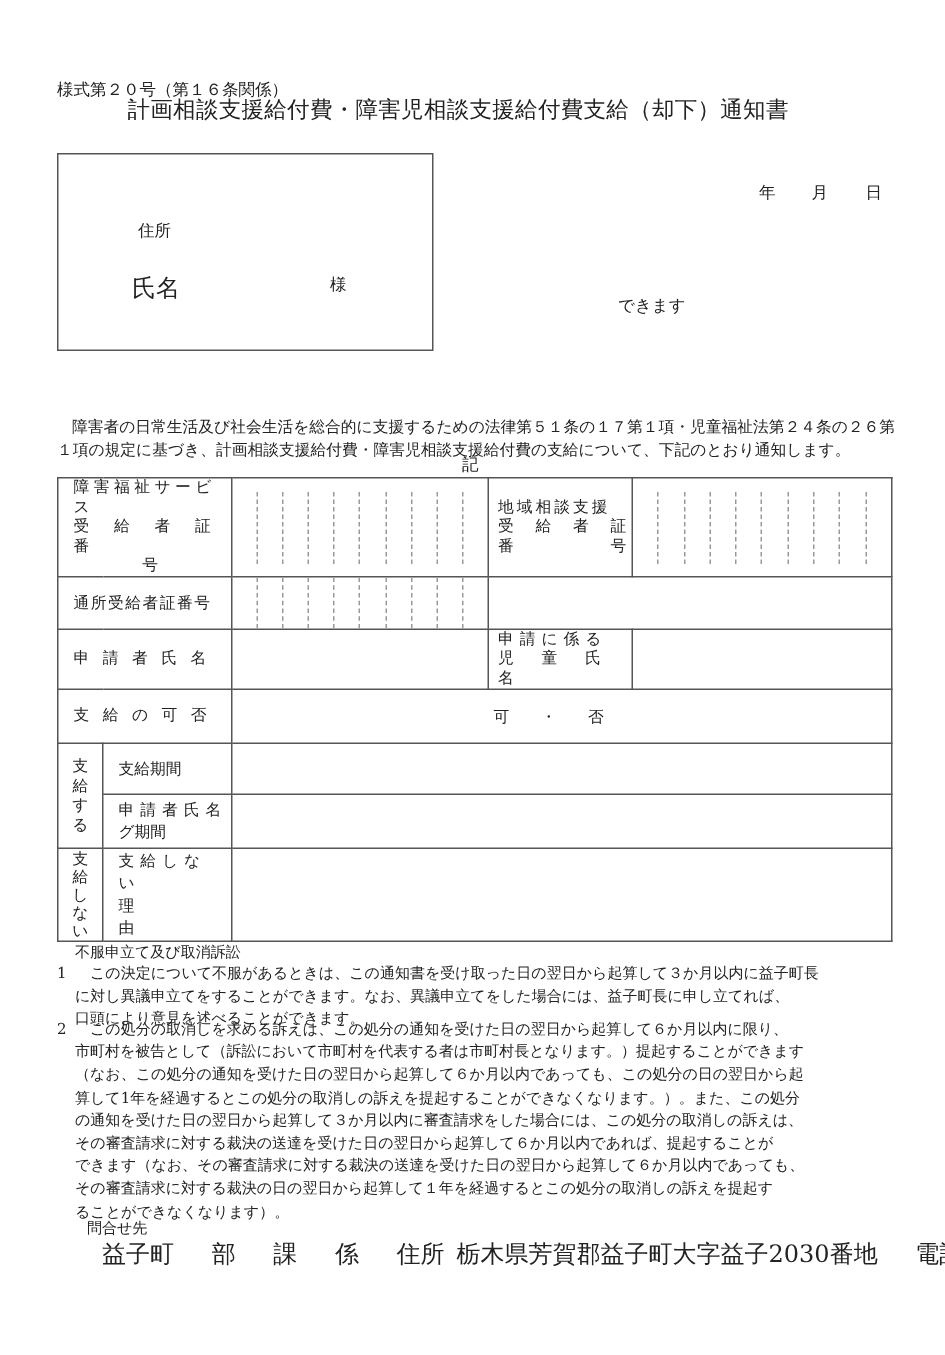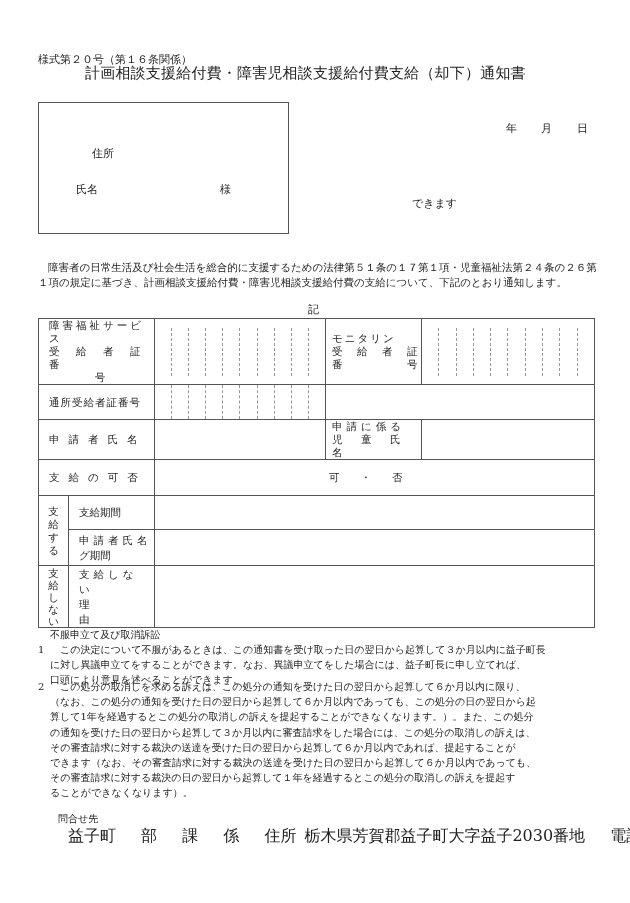--- a/index.html
+++ b/index.html
@@ -3,27 +3,27 @@
 <meta charset="utf-8">
 <style>
   html, body { margin: 0; padding: 0; background: #ffffff; }
   body { width: 630px; height: 903px; position: relative; overflow: hidden;
          font-family: "DejaVu Serif", "Liberation Serif", serif; color: #222; font-size: 10.5px; }
   .abs { position: absolute; white-space: nowrap; }
   #form-no { left: 38px; top: 52px; font-size: 11px; }
   #title { left: 85px; top: 64px; font-size: 15px; letter-spacing: 0.2px; }
   #addr-box { left: 38px; top: 102px; width: 251px; height: 132px; border: 1px solid #555; box-sizing: border-box; }
   #addr-label { left: 92px; top: 146px; font-size: 11px; }
-  #name-label { left: 76px; top: 182px; font-size: 11px; }
+  #name-label { left: 88px; top: 182px; font-size: 16px; }
   #sama { left: 220px; top: 182px; font-size: 11px; }
   #date-year { left: 506px; top: 121px; font-size: 11px; }
   #date-month { left: 541px; top: 121px; font-size: 11px; }
   #date-day { left: 577px; top: 121px; font-size: 11px; }
   #mayor { left: 412px; top: 196px; font-size: 11px; }
-  #intro { left: 38px; top: 260px; width: 560px; white-space: normal; font-size: 10.5px; line-height: 15px; text-indent: 10px; }
+  #intro { left: 38px; top: 278px; width: 560px; white-space: normal; font-size: 10.5px; line-height: 15px; text-indent: 10px; }
   #ki { left: 308px; top: 302px; font-size: 11px; }
 
   table.main { position: absolute; left: 38px; top: 318px; width: 556px; border-collapse: collapse; table-layout: fixed; }
   table.main td { border: 1px solid #555; padding: 0; font-size: 10.5px; vertical-align: middle; }
   .lbl { letter-spacing: 3px; padding-left: 10px !important; line-height: 13px; margin-top: 40px; }
   .digit-grid { display: flex; height: 100%; }
   .digit-grid span { flex: 1; border-left: 1px dashed #999; height: 48px; }
   .digit-grid span:first-child { border-left: none; }
   .digit-grid.short span { height: 34px; }
   .vert { text-align: center; line-height: 13px; font-size: 10.5px; }
@@ -81,21 +81,21 @@
             <span></span>
             <span></span>
             <span></span>
             <span></span>
             <span></span>
             <span></span>
             <span></span>
           </div>
     </td>
     <td class="lbl" style="letter-spacing:2px;padding-left:6px!important">
-      <div>モニタリン</div>
+      <div>地域相談支援</div>
       <div>受　給　者　証</div>
       <div>番　　　　　号</div>
     </td>
     <td>
       <div class="digit-grid">
             <span></span>
             <span></span>
             <span></span>
             <span></span>
             <span></span>
@@ -175,20 +175,21 @@
     <span style="text-indent:10px">この決定について不服があるときは、この通知書を受け取った日の翌日から起算して３か月以内に益子町長</span>
     <span>に対し異議申立てをすることができます。なお、異議申立てをした場合には、益子町長に申し立てれば、</span>
     <span>口頭により意見を述べることができます。</span>
   </span>
 </div>
 
 <div class="para" id="p2">
   <span class="num">2</span>
   <span class="body">
     <span style="text-indent:10px">この処分の取消しを求める訴えは、この処分の通知を受けた日の翌日から起算して６か月以内に限り、</span>
+    <span>市町村を被告として（訴訟において市町村を代表する者は市町村長となります。）提起することができます</span>
     <span>（なお、この処分の通知を受けた日の翌日から起算して６か月以内であっても、この処分の日の翌日から起</span>
     <span>算して1年を経過するとこの処分の取消しの訴えを提起することができなくなります。）。また、この処分</span>
     <span>の通知を受けた日の翌日から起算して３か月以内に審査請求をした場合には、この処分の取消しの訴えは、</span>
     <span>その審査請求に対する裁決の送達を受けた日の翌日から起算して６か月以内であれば、提起することが</span>
     <span>できます（なお、その審査請求に対する裁決の送達を受けた日の翌日から起算して６か月以内であっても、</span>
     <span>その審査請求に対する裁決の日の翌日から起算して１年を経過するとこの処分の取消しの訴えを提起す</span>
     <span>ることができなくなります）。</span>
   </span>
 </div>
 

